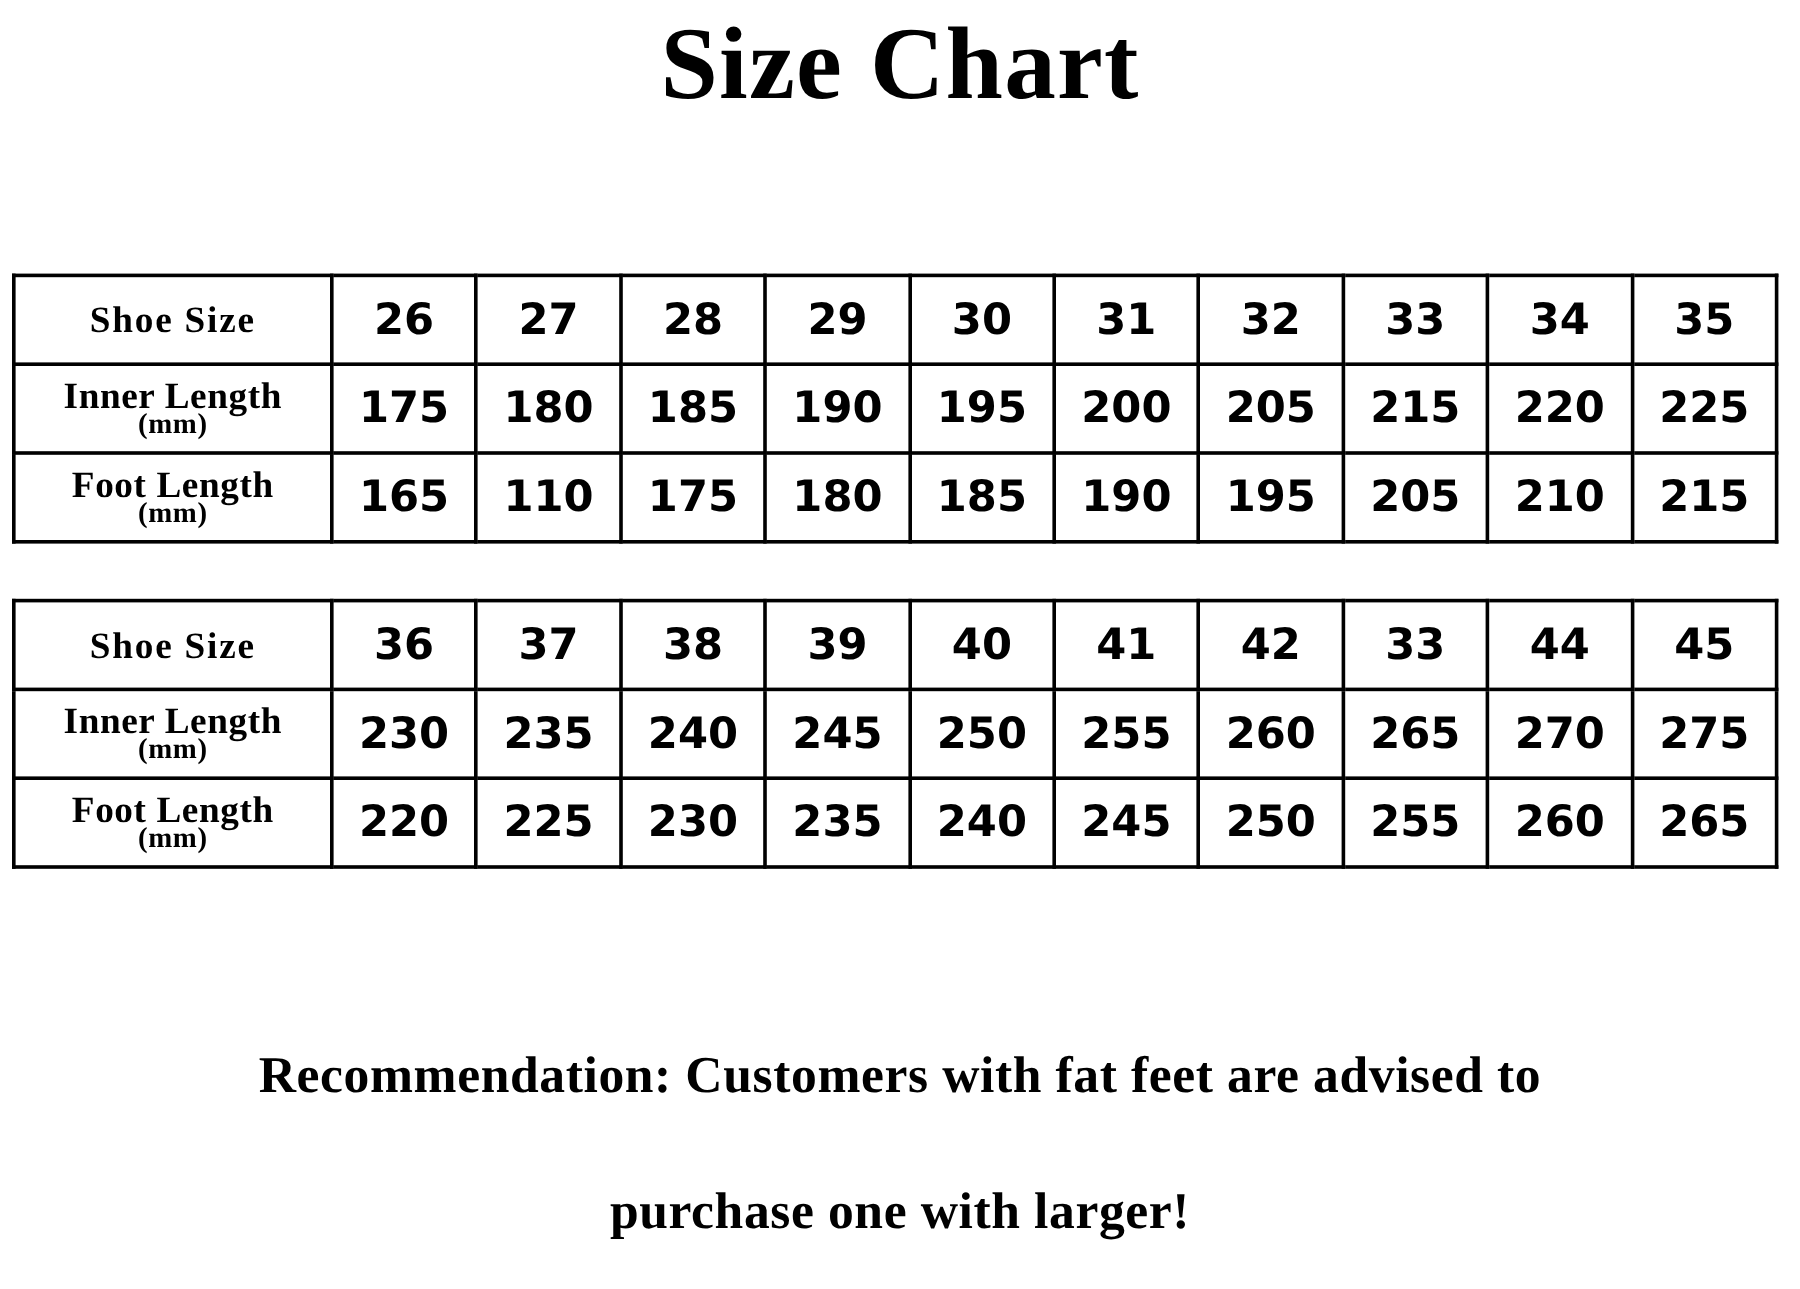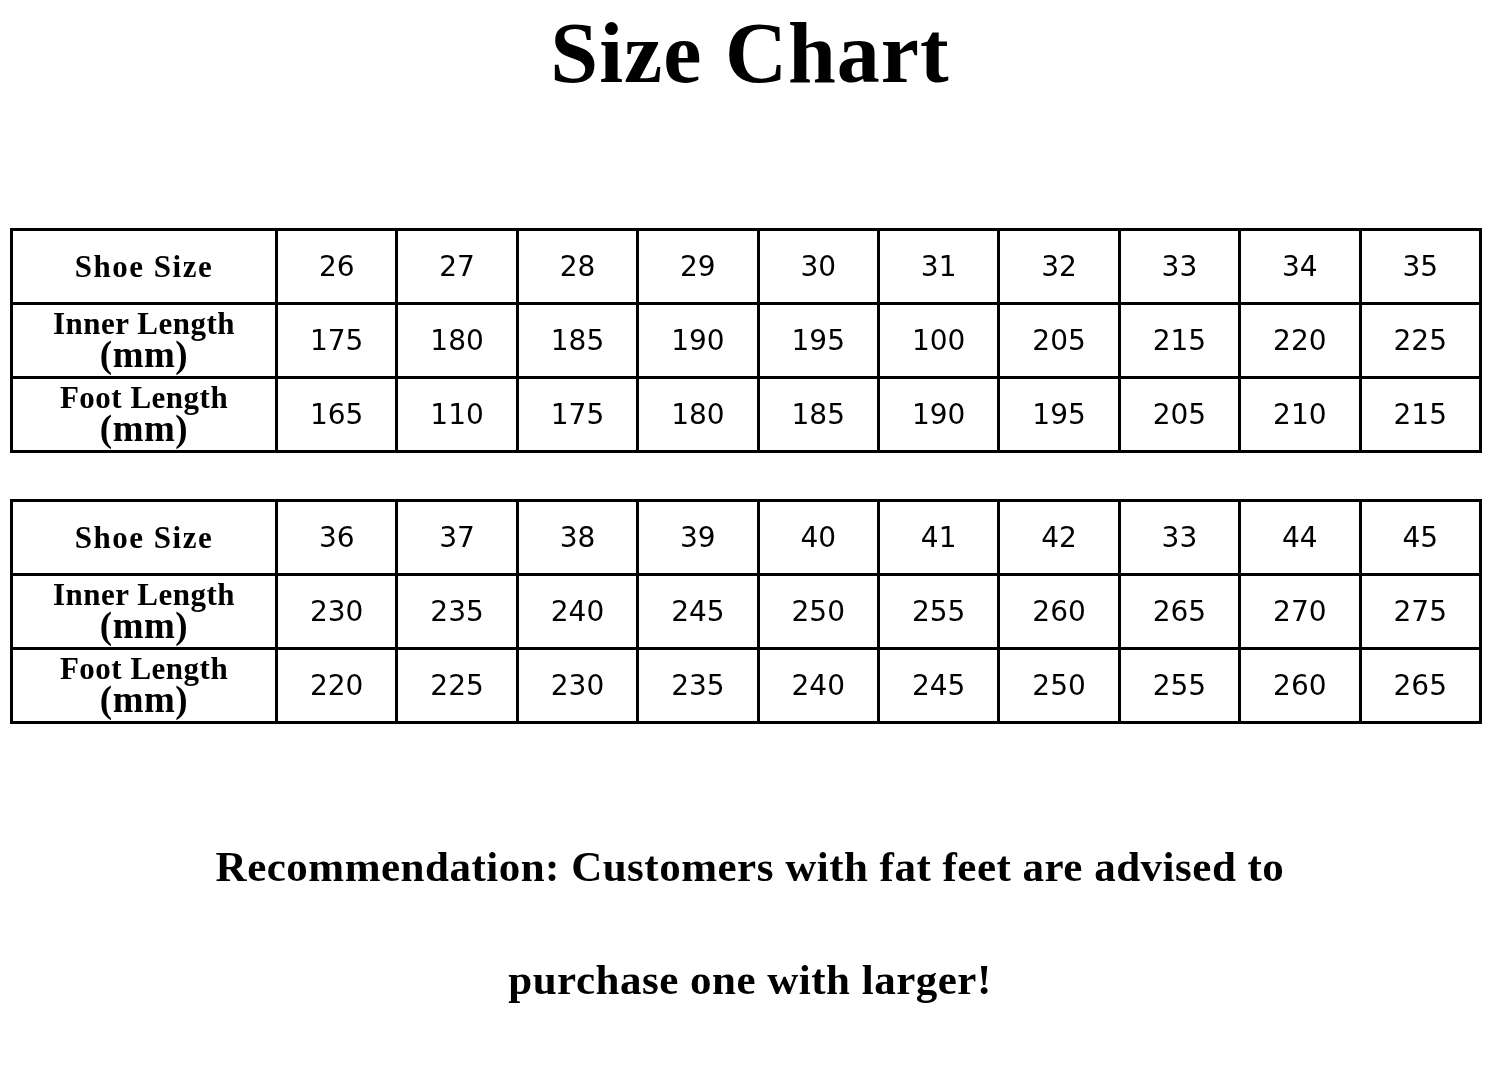--- a/index.html
+++ b/index.html
@@ -53,35 +53,35 @@
   td.rowhead {
     width: 262px;
     font-family: "Liberation Serif", serif;
     font-weight: bold;
     font-size: 31px;
     line-height: 0.95;
     letter-spacing: 0.5px;
   }
   td.rowhead .sub {
     display: block;
-    font-size: 37px;
+    font-size: 24px;
     font-weight: bold;
     margin-top: -2px;
   }
   td.val {
     font-family: "DejaVu Sans", sans-serif;
-    font-size: 28px;
-    font-weight: 400;
+    font-size: 36px;
+    font-weight: 700;
   }
   .first-row td.rowhead {
     letter-spacing: 1.5px;
   }
   .note {
     position: absolute;
-    top: 845px;
+    top: 875px;
     left: 0;
     width: 1500px;
     text-align: center;
     font-family: "Liberation Serif", serif;
     font-weight: bold;
     font-size: 43px;
     letter-spacing: 0.5px;
     line-height: 1.0;
   }
   .note .line2 {
@@ -116,21 +116,21 @@
         <tr>
           <td class="rowhead">
             <span>Inner Length</span>
             <span class="sub">(mm)</span>
           </td>
           <td class="val">175</td>
           <td class="val">180</td>
           <td class="val">185</td>
           <td class="val">190</td>
           <td class="val">195</td>
-          <td class="val">100</td>
+          <td class="val">200</td>
           <td class="val">205</td>
           <td class="val">215</td>
           <td class="val">220</td>
           <td class="val">225</td>
         </tr>
         <tr>
           <td class="rowhead">
             <span>Foot Length</span>
             <span class="sub">(mm)</span>
           </td>

